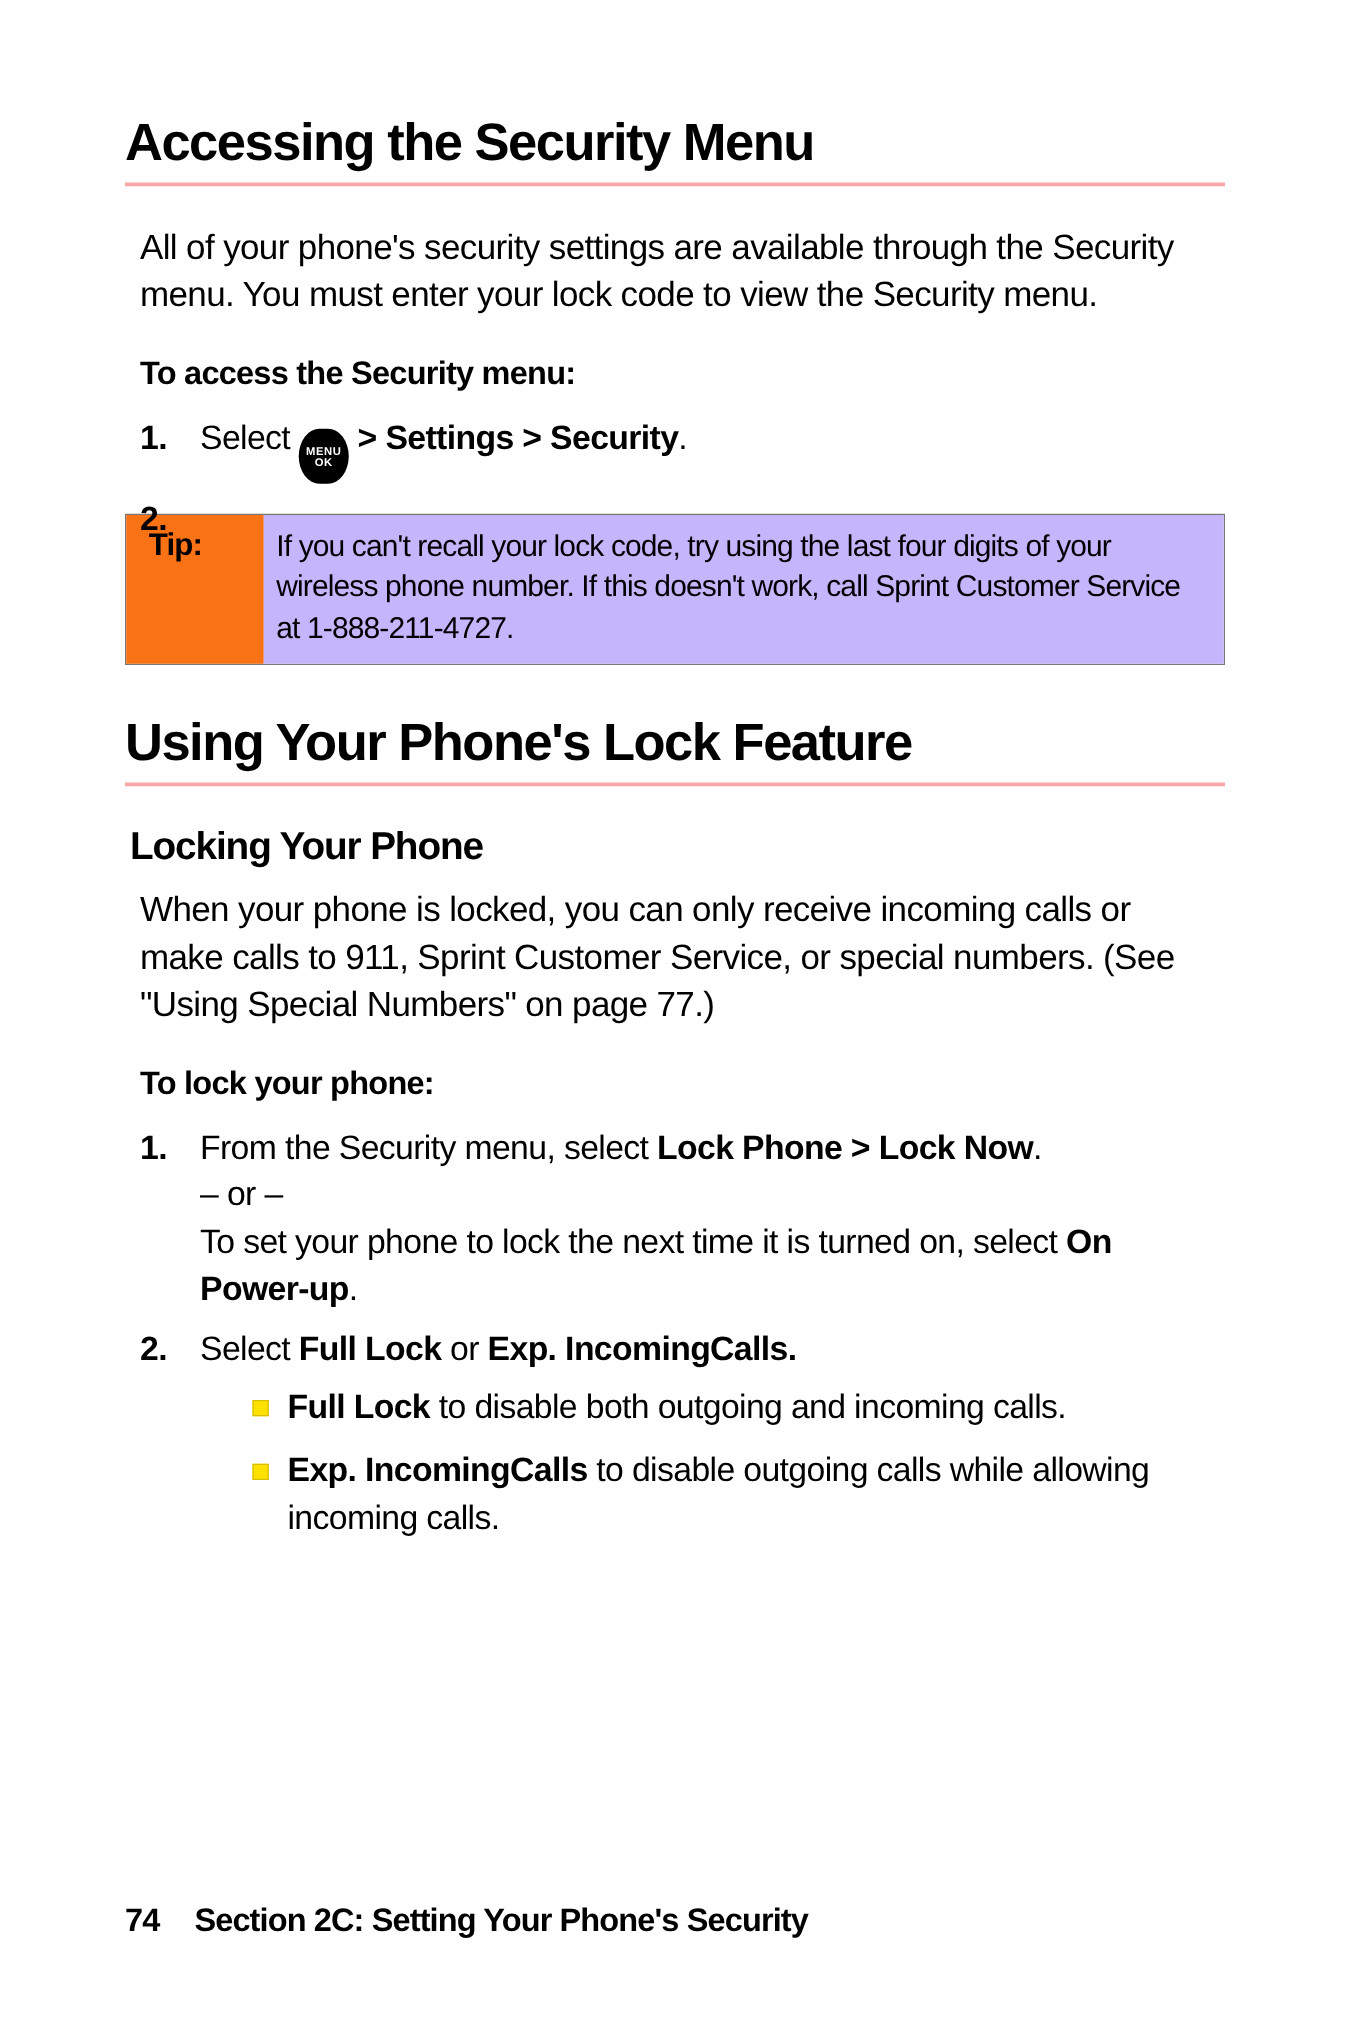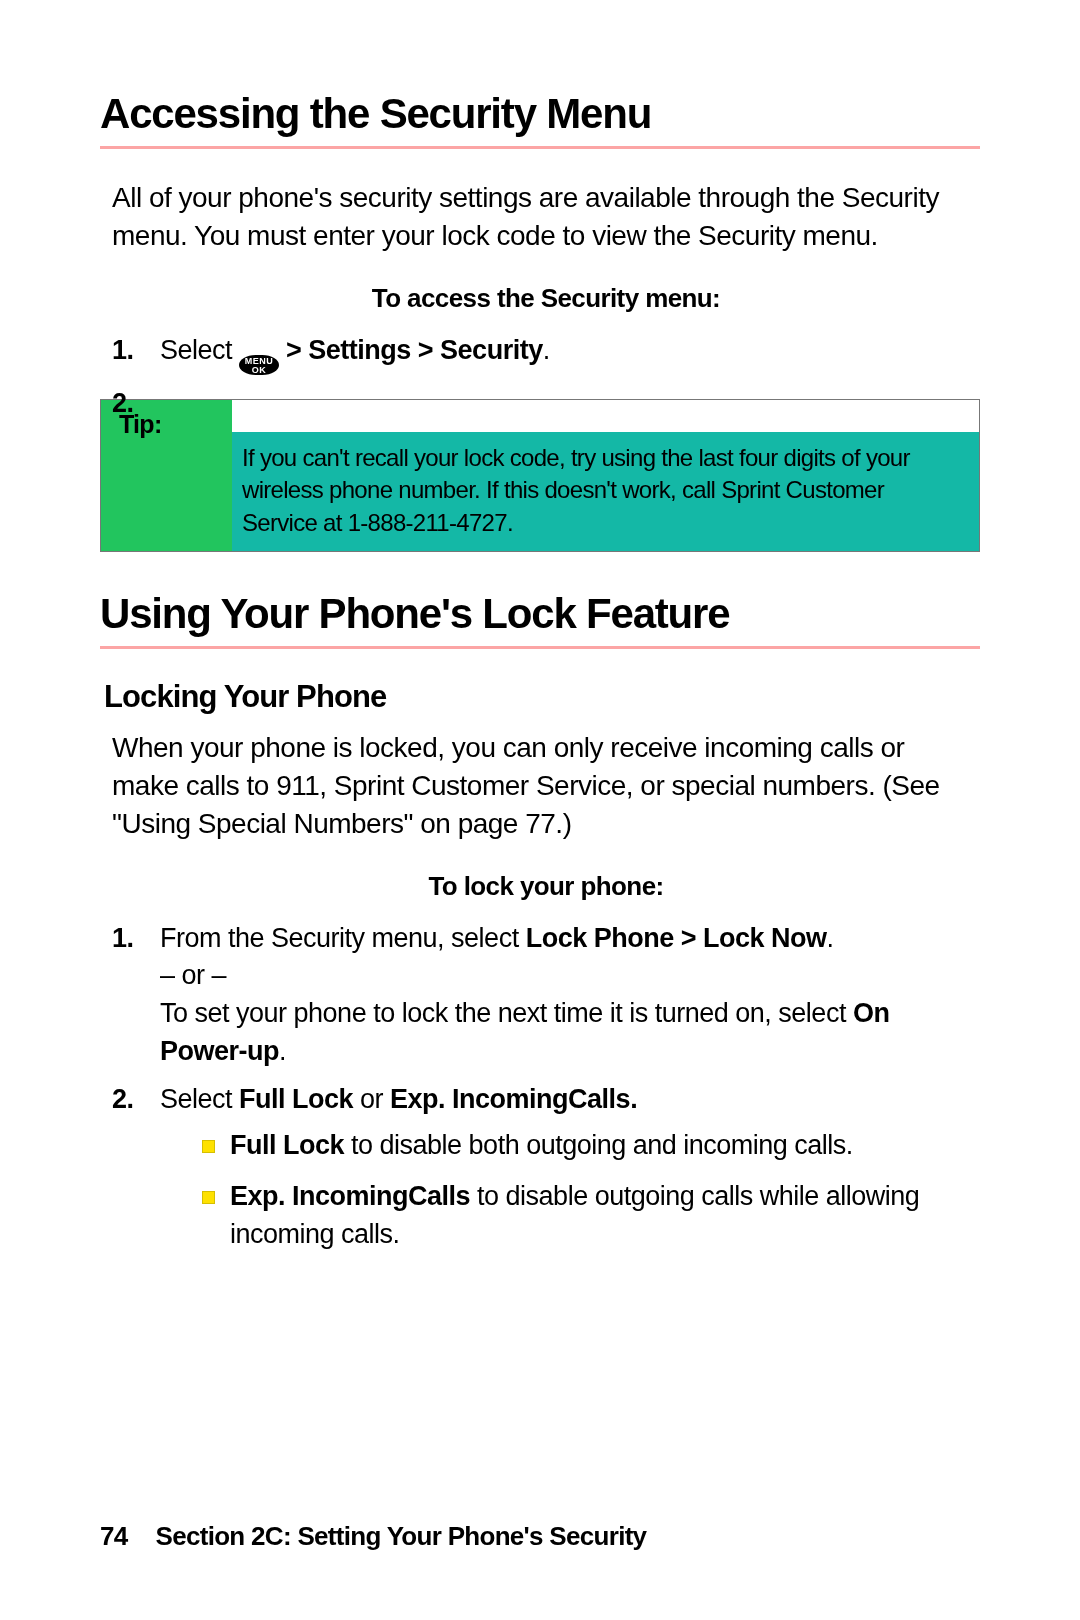--- a/index.html
+++ b/index.html
@@ -27,21 +27,20 @@
       font-size: 28px;
       line-height: 1.35;
       margin: 0 12px 28px 12px;
       letter-spacing: -0.5px;
     }
     .lead {
       font-size: 26px;
       font-weight: 700;
       margin: 0 0 18px 12px;
       letter-spacing: -0.6px;
-      text-align: center;
     }
     ol.steps {
       list-style: none;
       margin: 0 0 24px 12px;
     }
     ol.steps > li {
       font-size: 27px;
       line-height: 1.4;
       margin-bottom: 10px;
       padding-left: 48px;
@@ -52,54 +51,53 @@
       position: absolute;
       left: 0;
       font-weight: 700;
     }
     .menu-ok {
       display: inline-flex;
       flex-direction: column;
       align-items: center;
       justify-content: center;
       width: 40px;
-      height: 20px;
+      height: 44px;
       background: #000;
       color: #fff;
       border-radius: 50%/60%;
       font-size: 9px;
       font-weight: 700;
       line-height: 1;
       letter-spacing: 0.5px;
       vertical-align: -5px;
       padding-top: 1px;
     }
     .menu-ok .t { font-size: 9px; }
     .menu-ok .b { font-size: 9px; }
     .tip-box {
       display: flex;
       border: 1px solid #777;
       margin: 0 0 38px 0;
     }
     .tip-left {
-      background: #22c55e;
+      background: #f97316;
       font-weight: 700;
       font-size: 25px;
       padding: 10px 14px 10px 18px;
-      width: 131px;
+      width: 110px;
       letter-spacing: -0.7px;
     }
     .tip-right {
-      background: #14b8a6;
+      background: #c4b5fd;
       font-size: 24px;
       padding: 10px 16px 12px 10px;
       line-height: 1.35;
       flex: 1;
       letter-spacing: -0.7px;
-      margin-top: 32px;
     }
     h2.sub {
       font-size: 31px;
       font-weight: 700;
       margin: 22px 0 14px 4px;
       letter-spacing: -0.9px;
     }
     ul.bullets {
       list-style: none;
       margin: 8px 0 16px 42px;

